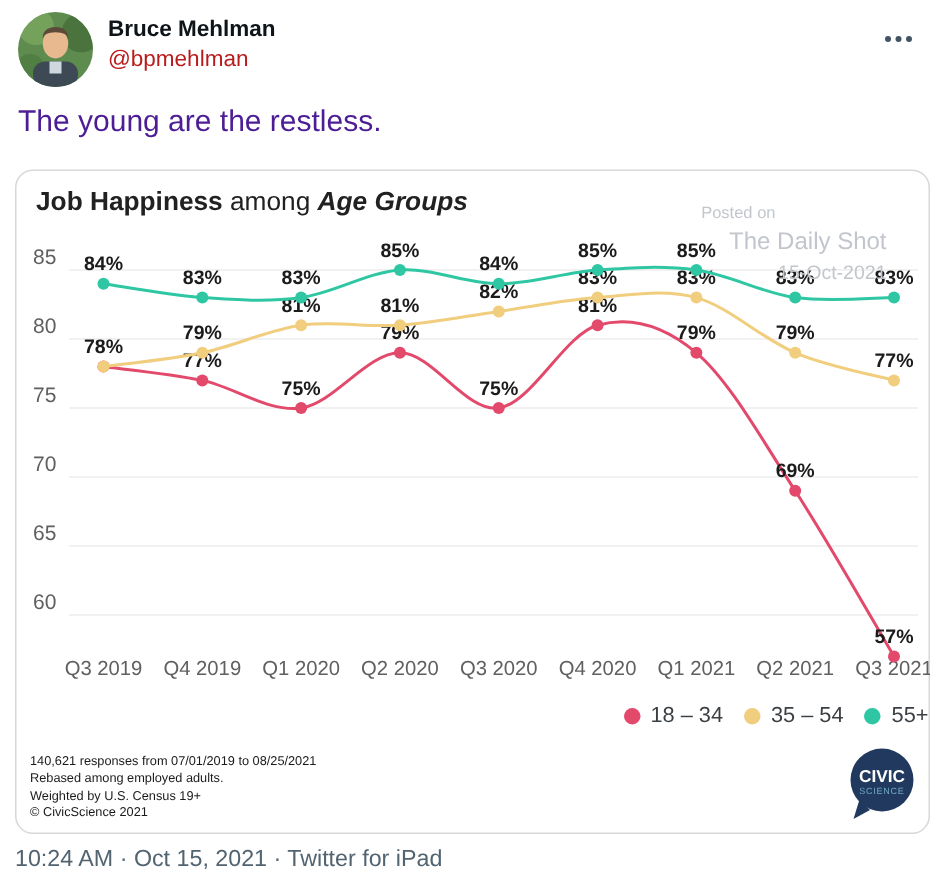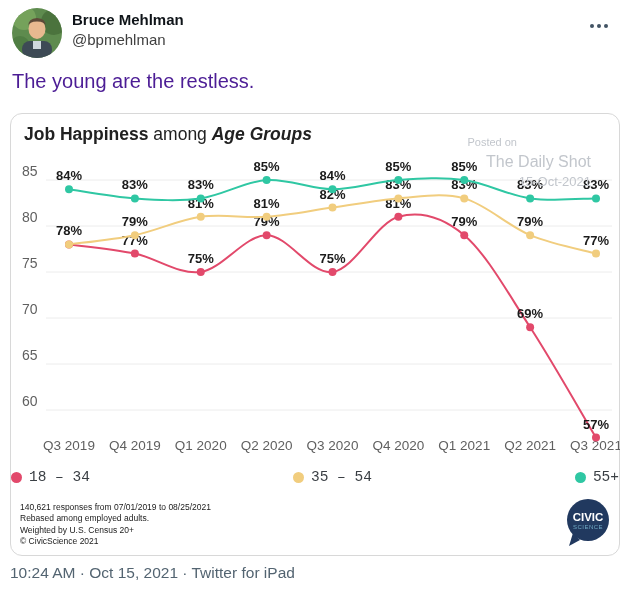--- a/index.html
+++ b/index.html
@@ -8,21 +8,21 @@
     width: 630px; height: 590px; position: relative; overflow: hidden;
     font-family: "Liberation Sans", "DejaVu Sans", sans-serif;
     color: #0f1419;
   }
   
   .tweet-header { position: absolute; left: 12px; top: 6px; width: 606px; height: 52px; }
   .avatar { position: absolute; left: 0; top: 2px; width: 50px; height: 50px; border-radius: 50%;
             overflow: hidden; cursor: pointer; }
   .author-block { position: absolute; left: 60px; top: 4px; }
   .author-name { font-size: 15px; font-weight: bold; color: #0f1419; line-height: 20px; cursor: pointer; }
-  .author-handle { font-size: 15px; color: #404040; line-height: 20px; cursor: pointer; }
+  .author-handle { font-size: 15px; color: #b91c1c; line-height: 20px; cursor: pointer; }
   .more-button { position: absolute; right: 2px; top: 8px; width: 34px; height: 24px;
                  display: flex; align-items: center; justify-content: center; gap: 3px; cursor: pointer; }
   .more-button i { width: 4px; height: 4px; border-radius: 50%; background: #425364; display: block; }
   
   .tweet-text { position: absolute; left: 12px; top: 66px; font-size: 20px; line-height: 30px; color: #4c1d95; }
   
   .chart-card { position: absolute; left: 10px; top: 113px; width: 610px; height: 443px;
                 background: #ffffff; border: 1px solid #d8d8d8; border-radius: 12px; }
   .chart-title { position: absolute; left: 13px; top: 10px; font-size: 17.5px; color: #212121; }
   .chart-title .t-bold { font-weight: bold; }
@@ -30,21 +30,21 @@
   .chart-title .t-ital { font-weight: bold; font-style: italic; }
   .watermark { position: absolute; right: 28px; top: 22px; text-align: right; color: #c2c6cc;
                pointer-events: none; z-index: 3; line-height: 1.25; }
   .wm-1 { font-size: 11px; margin-right: 74px; }
   .wm-2 { font-size: 16px; margin-top: 2px; }
   .wm-3 { font-size: 13px; margin-top: 2px; }
   .wm-4 { font-size: 16px; margin-top: 9px; }
   .chart-svg { position: absolute; left: 1px; top: 30px; z-index: 2; }
   
   .chart-legend { position: absolute; left: 0; top: 352px; width: 100%; height: 22px;
-                  display: flex; align-items: center; justify-content: space-between; gap: 14px; font-family: Liberation Mono, monospace; }
+                  display: flex; align-items: center; justify-content: flex-end; gap: 14px; }
   .legend-item { display: flex; align-items: center; gap: 7px; }
   .legend-dot { width: 11px; height: 11px; border-radius: 50%; display: block; }
   .legend-label { font-size: 14.5px; color: #3a3f44; }
   
   .footnotes { position: absolute; left: 9px; bottom: 8px; font-size: 8.5px; line-height: 1.32; color: #1a1a1a; }
   .cs-logo { position: absolute; right: 8px; bottom: 6px; width: 48px; height: 52px; }
   
   .tweet-timestamp { position: absolute; left: 10px; top: 564px; font-size: 15.5px; color: #536471; }
 </style>
 </head>
@@ -178,21 +178,21 @@
       </div>
       <div class="legend-item">
         <span class="legend-dot" style="background: rgb(47, 199, 163);"></span>
         <span class="legend-label">55+</span>
       </div>
     </div>
 
   <div class="footnotes">
     <div>140,621 responses from 07/01/2019 to 08/25/2021</div>
     <div>Rebased among employed adults.</div>
-    <div>Weighted by U.S. Census 20+</div>
+    <div>Weighted by U.S. Census 19+</div>
     <div>© CivicScience 2021</div>
   </div>
 
   <svg class="cs-logo" width="48" height="52" viewBox="0 0 48 52">
     <circle cx="25" cy="23" r="21" fill="#21395f"></circle>
     <path d="M10 36 L17 43 L6 49 Z" fill="#21395f"></path>
     <text x="25" y="24" text-anchor="middle" font-size="11.5" font-weight="bold" fill="#ffffff" font-family="Liberation Sans, sans-serif">CIVIC</text>
     <text x="25" y="32" text-anchor="middle" font-size="6" fill="#6fa9c4" letter-spacing="0.5" font-family="Liberation Sans, sans-serif">SCIENCE</text>
   </svg>
 </div>

